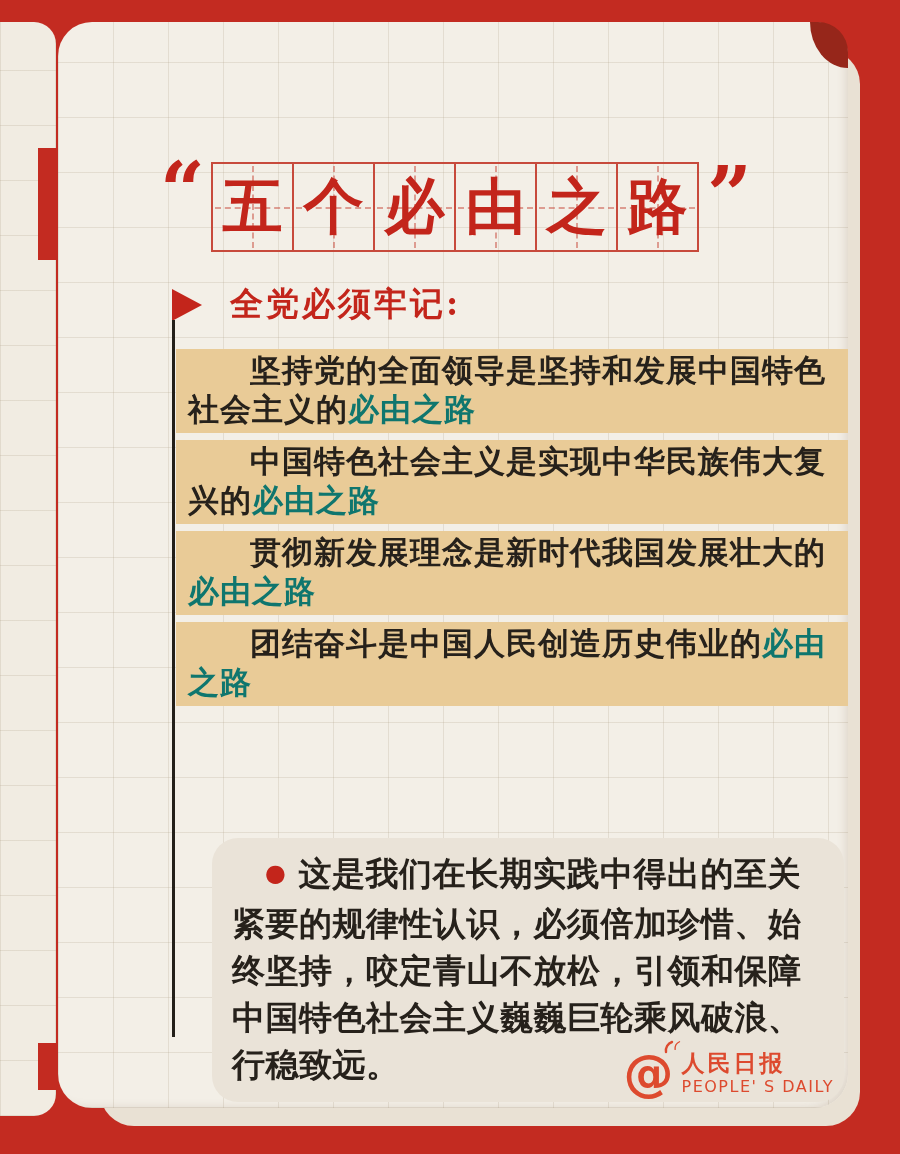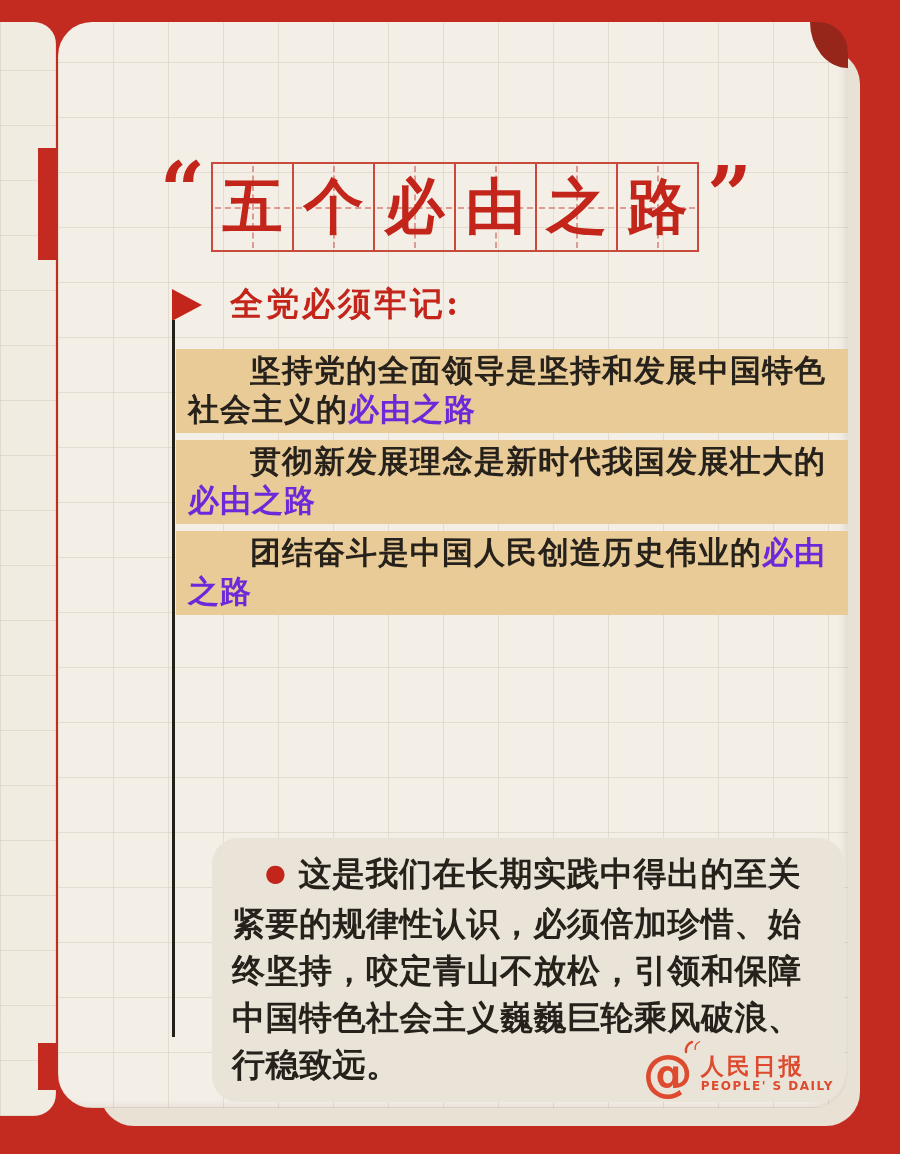--- a/index.html
+++ b/index.html
@@ -64,40 +64,40 @@
   }
   .heading-label { margin-left:28px; font-size:33px; font-weight:bold; color:#c3251b; letter-spacing:3px; }
   .vline { position:absolute; left:172px; top:320px; width:3px; height:717px; background:#231f19; }
   
   .items { position:absolute; left:176px; top:349px; width:672px; }
   .item {
     background:#e9cb97; margin-bottom:7px; padding:2px 12px 4px;
     font-size:31px; line-height:39px; letter-spacing:1px;
     color:#26211b; font-weight:600; text-indent:2em;
   }
-  .item .hl { color:#6d28d9; font-weight:700; }
+  .item .hl { color:#0f766e; font-weight:700; }
   
   .summary-card {
     position:absolute; left:212px; top:838px; width:592px;
     background:#eae3d8; border-radius:26px; padding:12px 20px 14px;
     font-size:33px; line-height:47px; letter-spacing:.5px;
     color:#26211b; font-weight:600; text-indent:1em;
   }
   .summary-card .bullet {
     color:#c3251b; font-size:24px; margin-right:12px;
     position:relative; top:-4px;
   }
   
   .logo { position:absolute; right:66px; bottom:56px; display:flex; align-items:center; color:#dd4a2e; }
   .logo-at-wrap { position:relative; }
   .logo-at { font-size:50px; font-weight:bold; line-height:1; font-family:"DejaVu Sans", sans-serif; }
   .logo-waves { position:absolute; top:-9px; right:-8px; }
   .logo-text { margin-left:8px; display:flex; flex-direction:column; }
   .logo-name { font-size:23px; font-weight:800; letter-spacing:3px; line-height:1.15; font-family:"DejaVu Sans", sans-serif; }
-  .logo-sub { font-size:12px; font-weight:bold; letter-spacing:1.5px; font-family:"DejaVu Sans", sans-serif;text-align:center; }
+  .logo-sub { font-size:16px; font-weight:normal; letter-spacing:1.5px; font-family:"DejaVu Sans", sans-serif;text-align:center; }
 </style>
 </head>
 <body>
 
 <div class="stage">
 
   <div class="back-sheet"></div>
   <div class="tab tab-top"></div>
   <div class="tab tab-bottom"></div>
 
@@ -132,20 +132,21 @@
 
   <div class="heading-row">
     <span class="tri"></span>
     <span class="heading-label">全党必须牢记:</span>
   </div>
 
   <div class="vline"></div>
 
   <div class="items">
     <div class="item"><span>坚持党的全面领导是坚持和发展中国特色社会主义的</span><span class="hl">必由之路</span></div>
+    <div class="item"><span>中国特色社会主义是实现中华民族伟大复兴的</span><span class="hl">必由之路</span></div>
     <div class="item"><span>贯彻新发展理念是新时代我国发展壮大的</span><span class="hl">必由之路</span></div>
     <div class="item"><span>团结奋斗是中国人民创造历史伟业的</span><span class="hl">必由之路</span></div>
   </div>
 
   <div class="summary-card"><span class="bullet">●</span><span>这是我们在长期实践中得出的至关紧要的规律性认识，必须倍加珍惜、始终坚持，咬定青山不放松，引领和保障中国特色社会主义巍巍巨轮乘风破浪、行稳致远。</span></div>
 
   <div class="logo">
     <span class="logo-at-wrap">
       <span class="logo-at">@</span>
       <svg class="logo-waves" width="18" height="16" viewBox="0 0 18 16">

